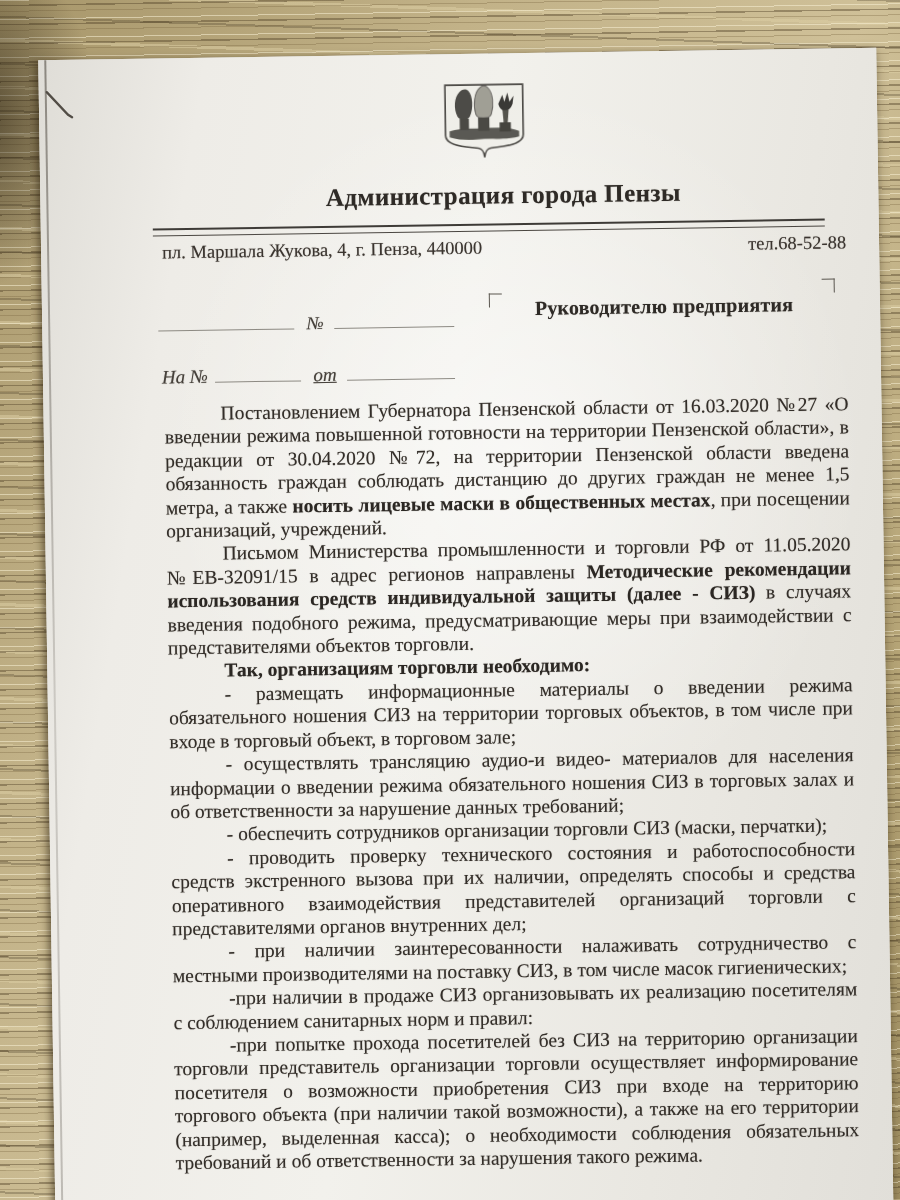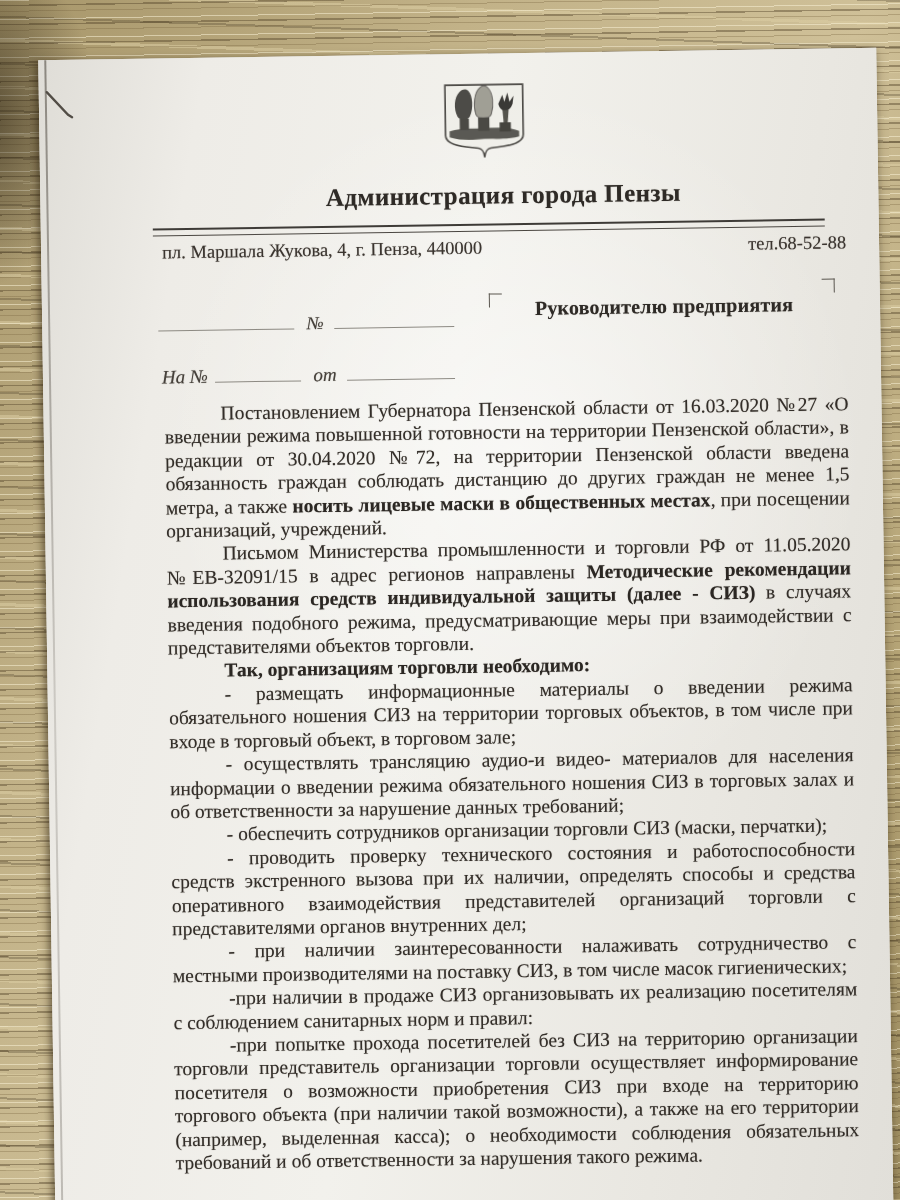--- a/index.html
+++ b/index.html
@@ -117,21 +117,21 @@
 
     <div class="recipient-block">
       <div class="corner-mark left"></div>
       <div class="corner-mark right"></div>
       <div class="recipient">Руководителю предприятия</div>
     </div>
 
     <div class="ref-row">
       <span>На №</span>
       <span class="u-line" style="width:86px;margin-left:2px;"></span>
-      <span style="margin:0 6px 0 8px;">от</span>
+      <span style="margin:0 6px 0 8px;text-decoration:underline;">от</span>
       <span class="u-line" style="width:108px;"></span>
     </div>
 
     <div class="doc-body">
         <p><span>Постановлением  Губернатора Пензенской области от 16.03.2020 №27 «О введении режима повышенной готовности на территории Пензенской области», в редакции от  30.04.2020 №72, на территории Пензенской области введена обязанность  граждан соблюдать дистанцию до других граждан не менее 1,5 метра, а также </span><b>носить лицевые маски в общественных местах</b><span>, при посещении организаций, учреждений.</span></p>
         <p><span>Письмом Министерства промышленности и торговли РФ  от 11.05.2020 №ЕВ-32091/15 в адрес регионов направлены </span><b>Методические рекомендации использования средств индивидуальной защиты (далее - СИЗ)</b><span> в случаях введения подобного режима, предусматривающие меры при взаимодействии с представителями объектов торговли.</span></p>
         <p><b>Так, организациям торговли необходимо:</b></p>
         <p><span>-  размещать информационные материалы о введении режима обязательного ношения СИЗ на территории торговых объектов, в том числе при входе в торговый объект, в торговом зале;</span></p>
         <p><span>- осуществлять трансляцию аудио-и видео- материалов для населения информации  о введении режима обязательного ношения СИЗ в торговых залах и об ответственности за нарушение данных требований;</span></p>
         <p><span>- обеспечить сотрудников организации торговли СИЗ (маски, перчатки);</span></p>

